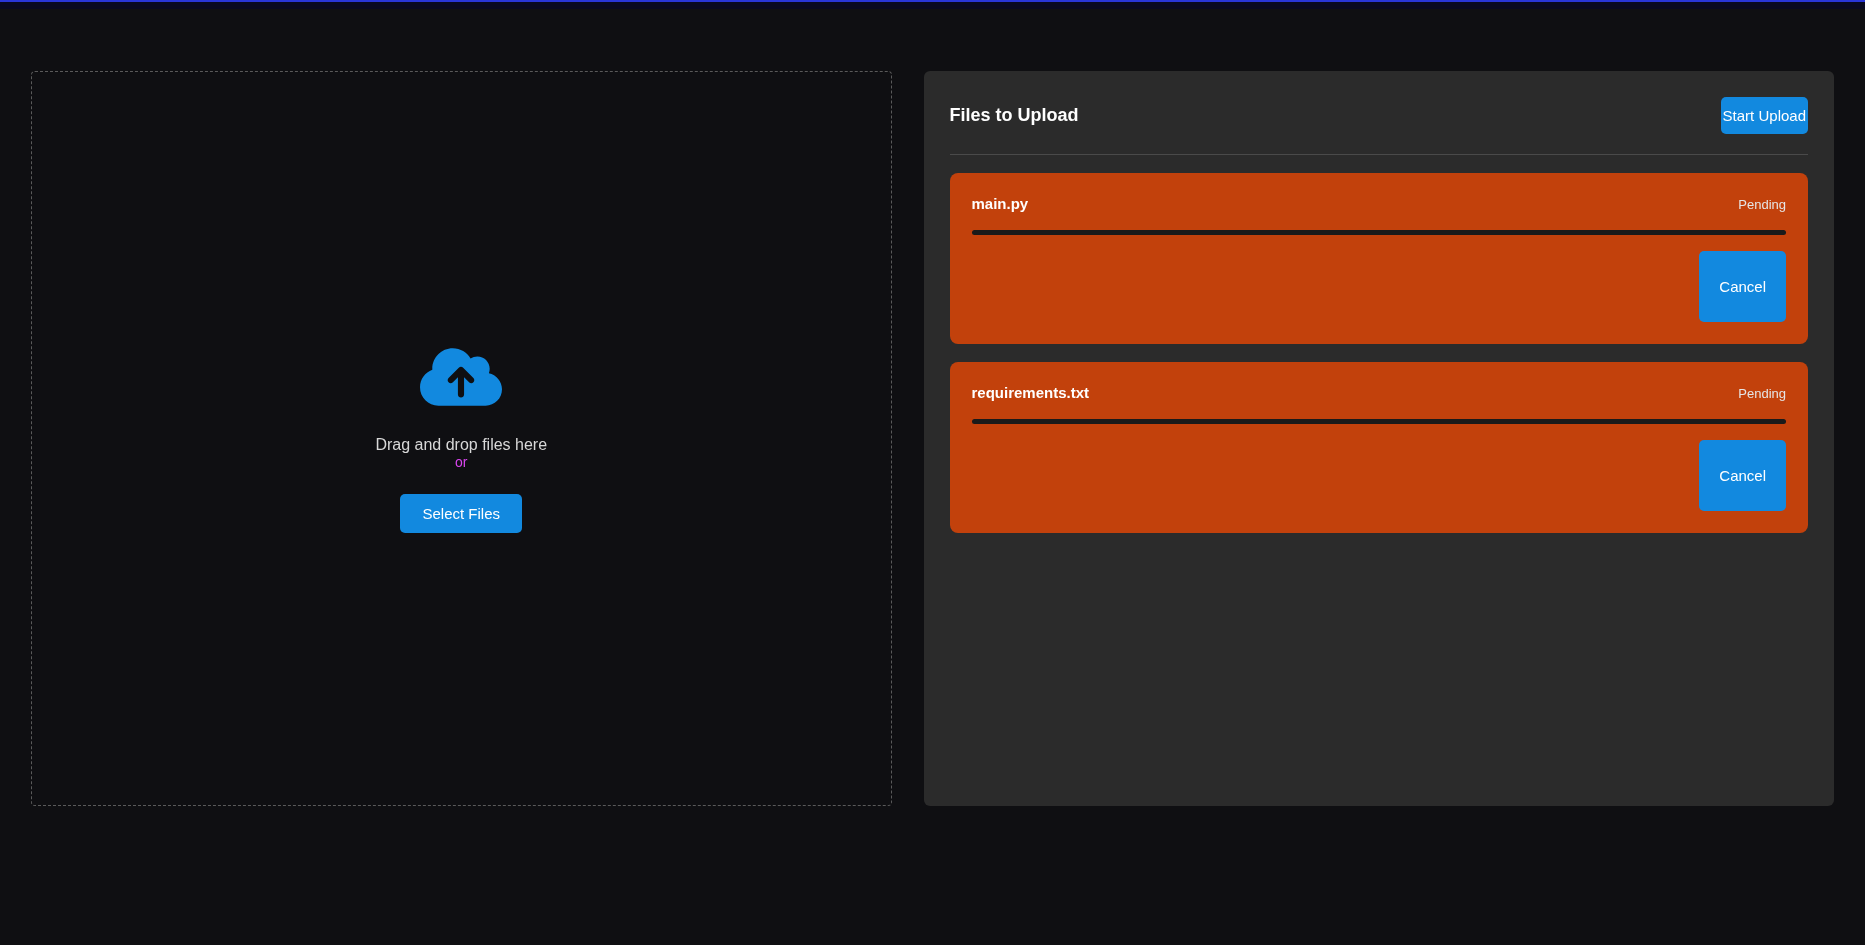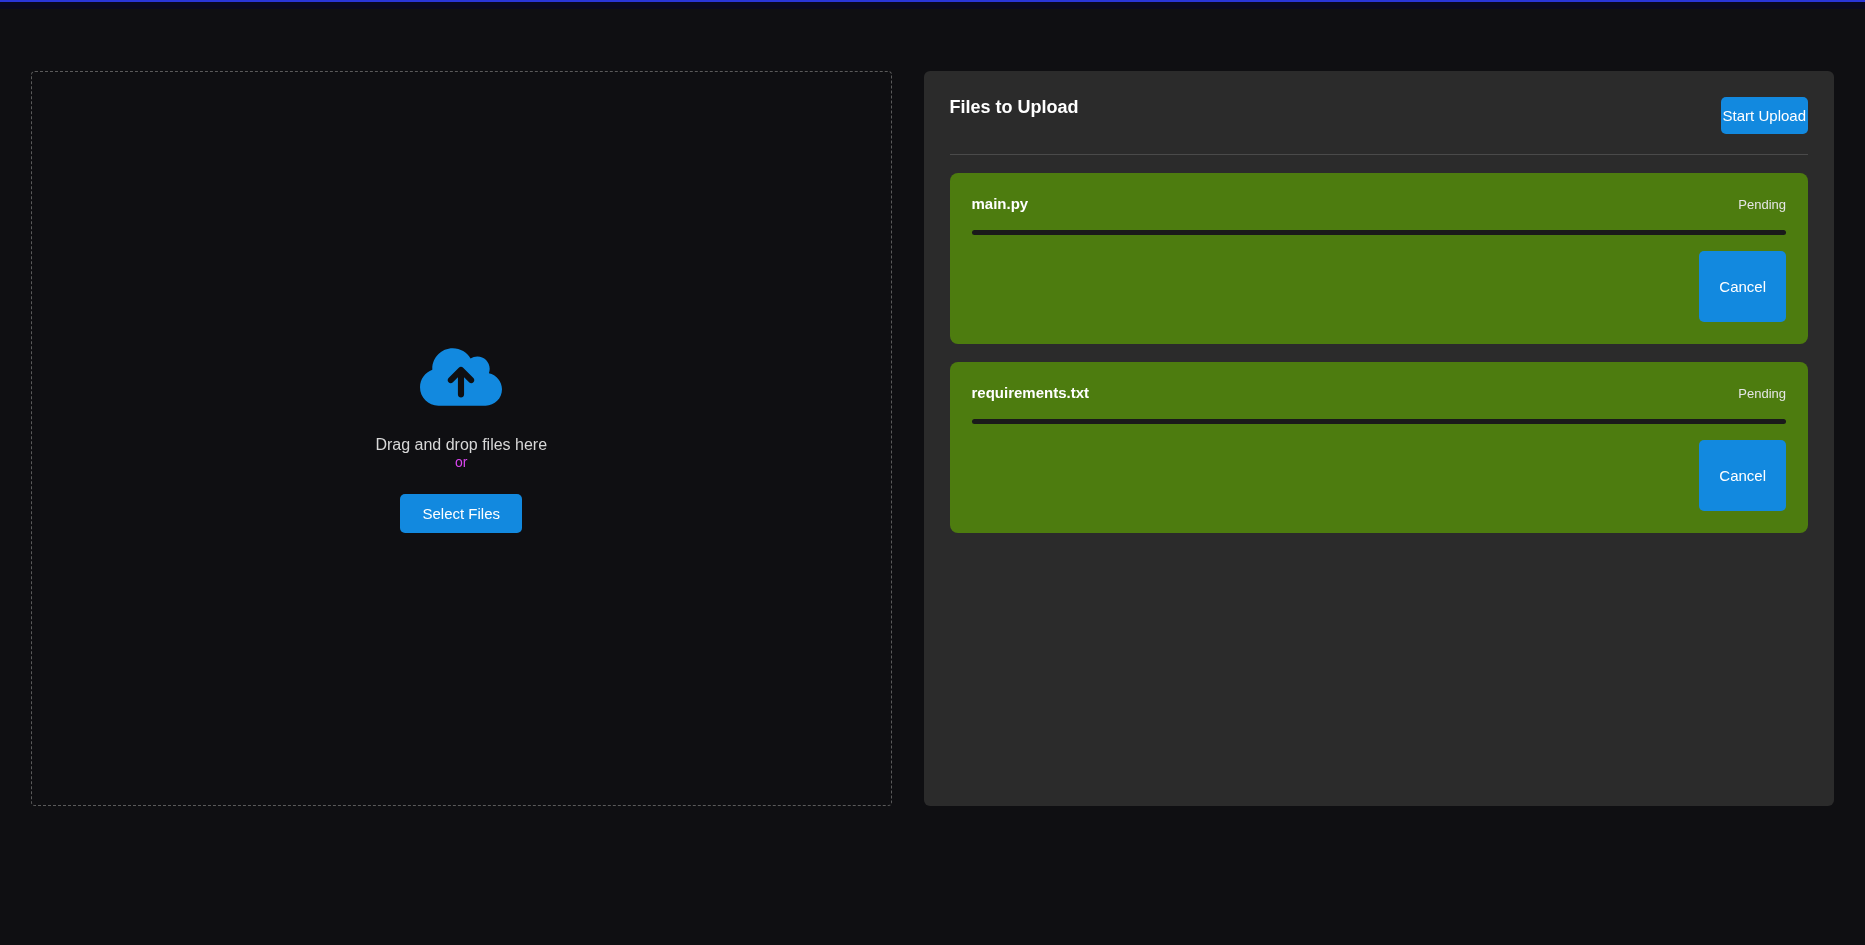--- a/index.html
+++ b/index.html
@@ -83,32 +83,32 @@
   
   .files-panel {
     flex:1;
     background:#2b2b2b;
     border-radius:6px;
     padding:26px;
     overflow:hidden;
   }
   .panel-header {
     display:flex;
-    align-items:flex-start;
+    align-items:center;
     justify-content:space-between;
   }
   .panel-title { font-size:18px; font-weight:bold; color:#ffffff; }
   .divider {
     margin-top:20px;
     border-bottom:1px solid #4a4a4a;
   }
 
   .file-item {
     margin-top:18px;
-    background:#4d7c0f;
+    background:#c2410c;
     border-radius:8px;
     padding:22px;
   }
   .file-row {
     display:flex;
     align-items:baseline;
     justify-content:space-between;
   }
   .file-name { font-size:15px; font-weight:bold; color:#ffffff; }
   .file-status { font-size:13px; color:#e5e5e5; }

